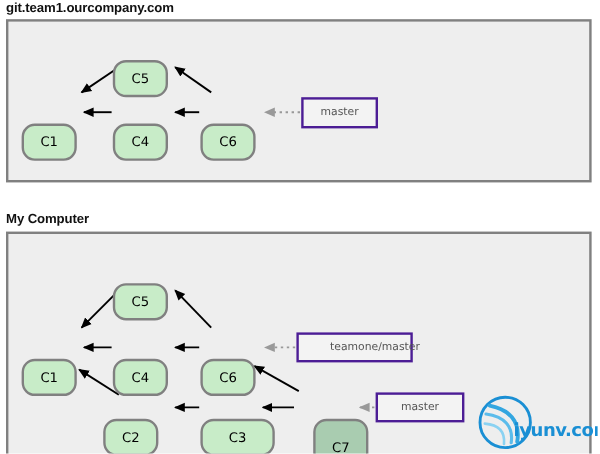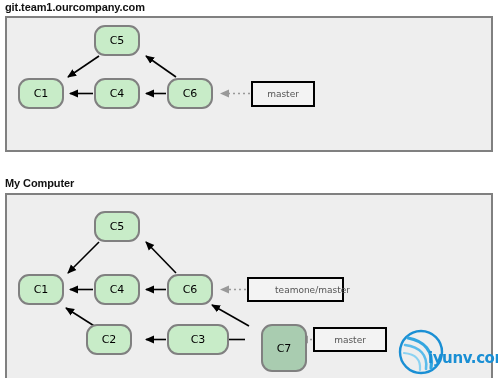--- a/index.html
+++ b/index.html
@@ -45,27 +45,28 @@
     box-sizing: border-box;
     border: 2px solid #808080;
     border-radius: 11px;
     background: #c8ecc8;
     display: flex;
     align-items: center;
     justify-content: center;
     font-size: 11px;
     color: #000000;
     font-family: "DejaVu Sans", sans-serif;
+    margin-top: 25px;
   }
   .commit.dim { background: #a9ccb0; }
 
   .reflabel {
     position: absolute;
     box-sizing: border-box;
-    border: 2px solid #000000;
+    border: 2px solid #4c1d95;
     background: #f3f3f3;
     display: flex;
     align-items: center;
     justify-content: center;
     font-size: 9px;
     color: #555555;
     font-family: "DejaVu Sans", sans-serif;
     white-space: nowrap;
   }
 

